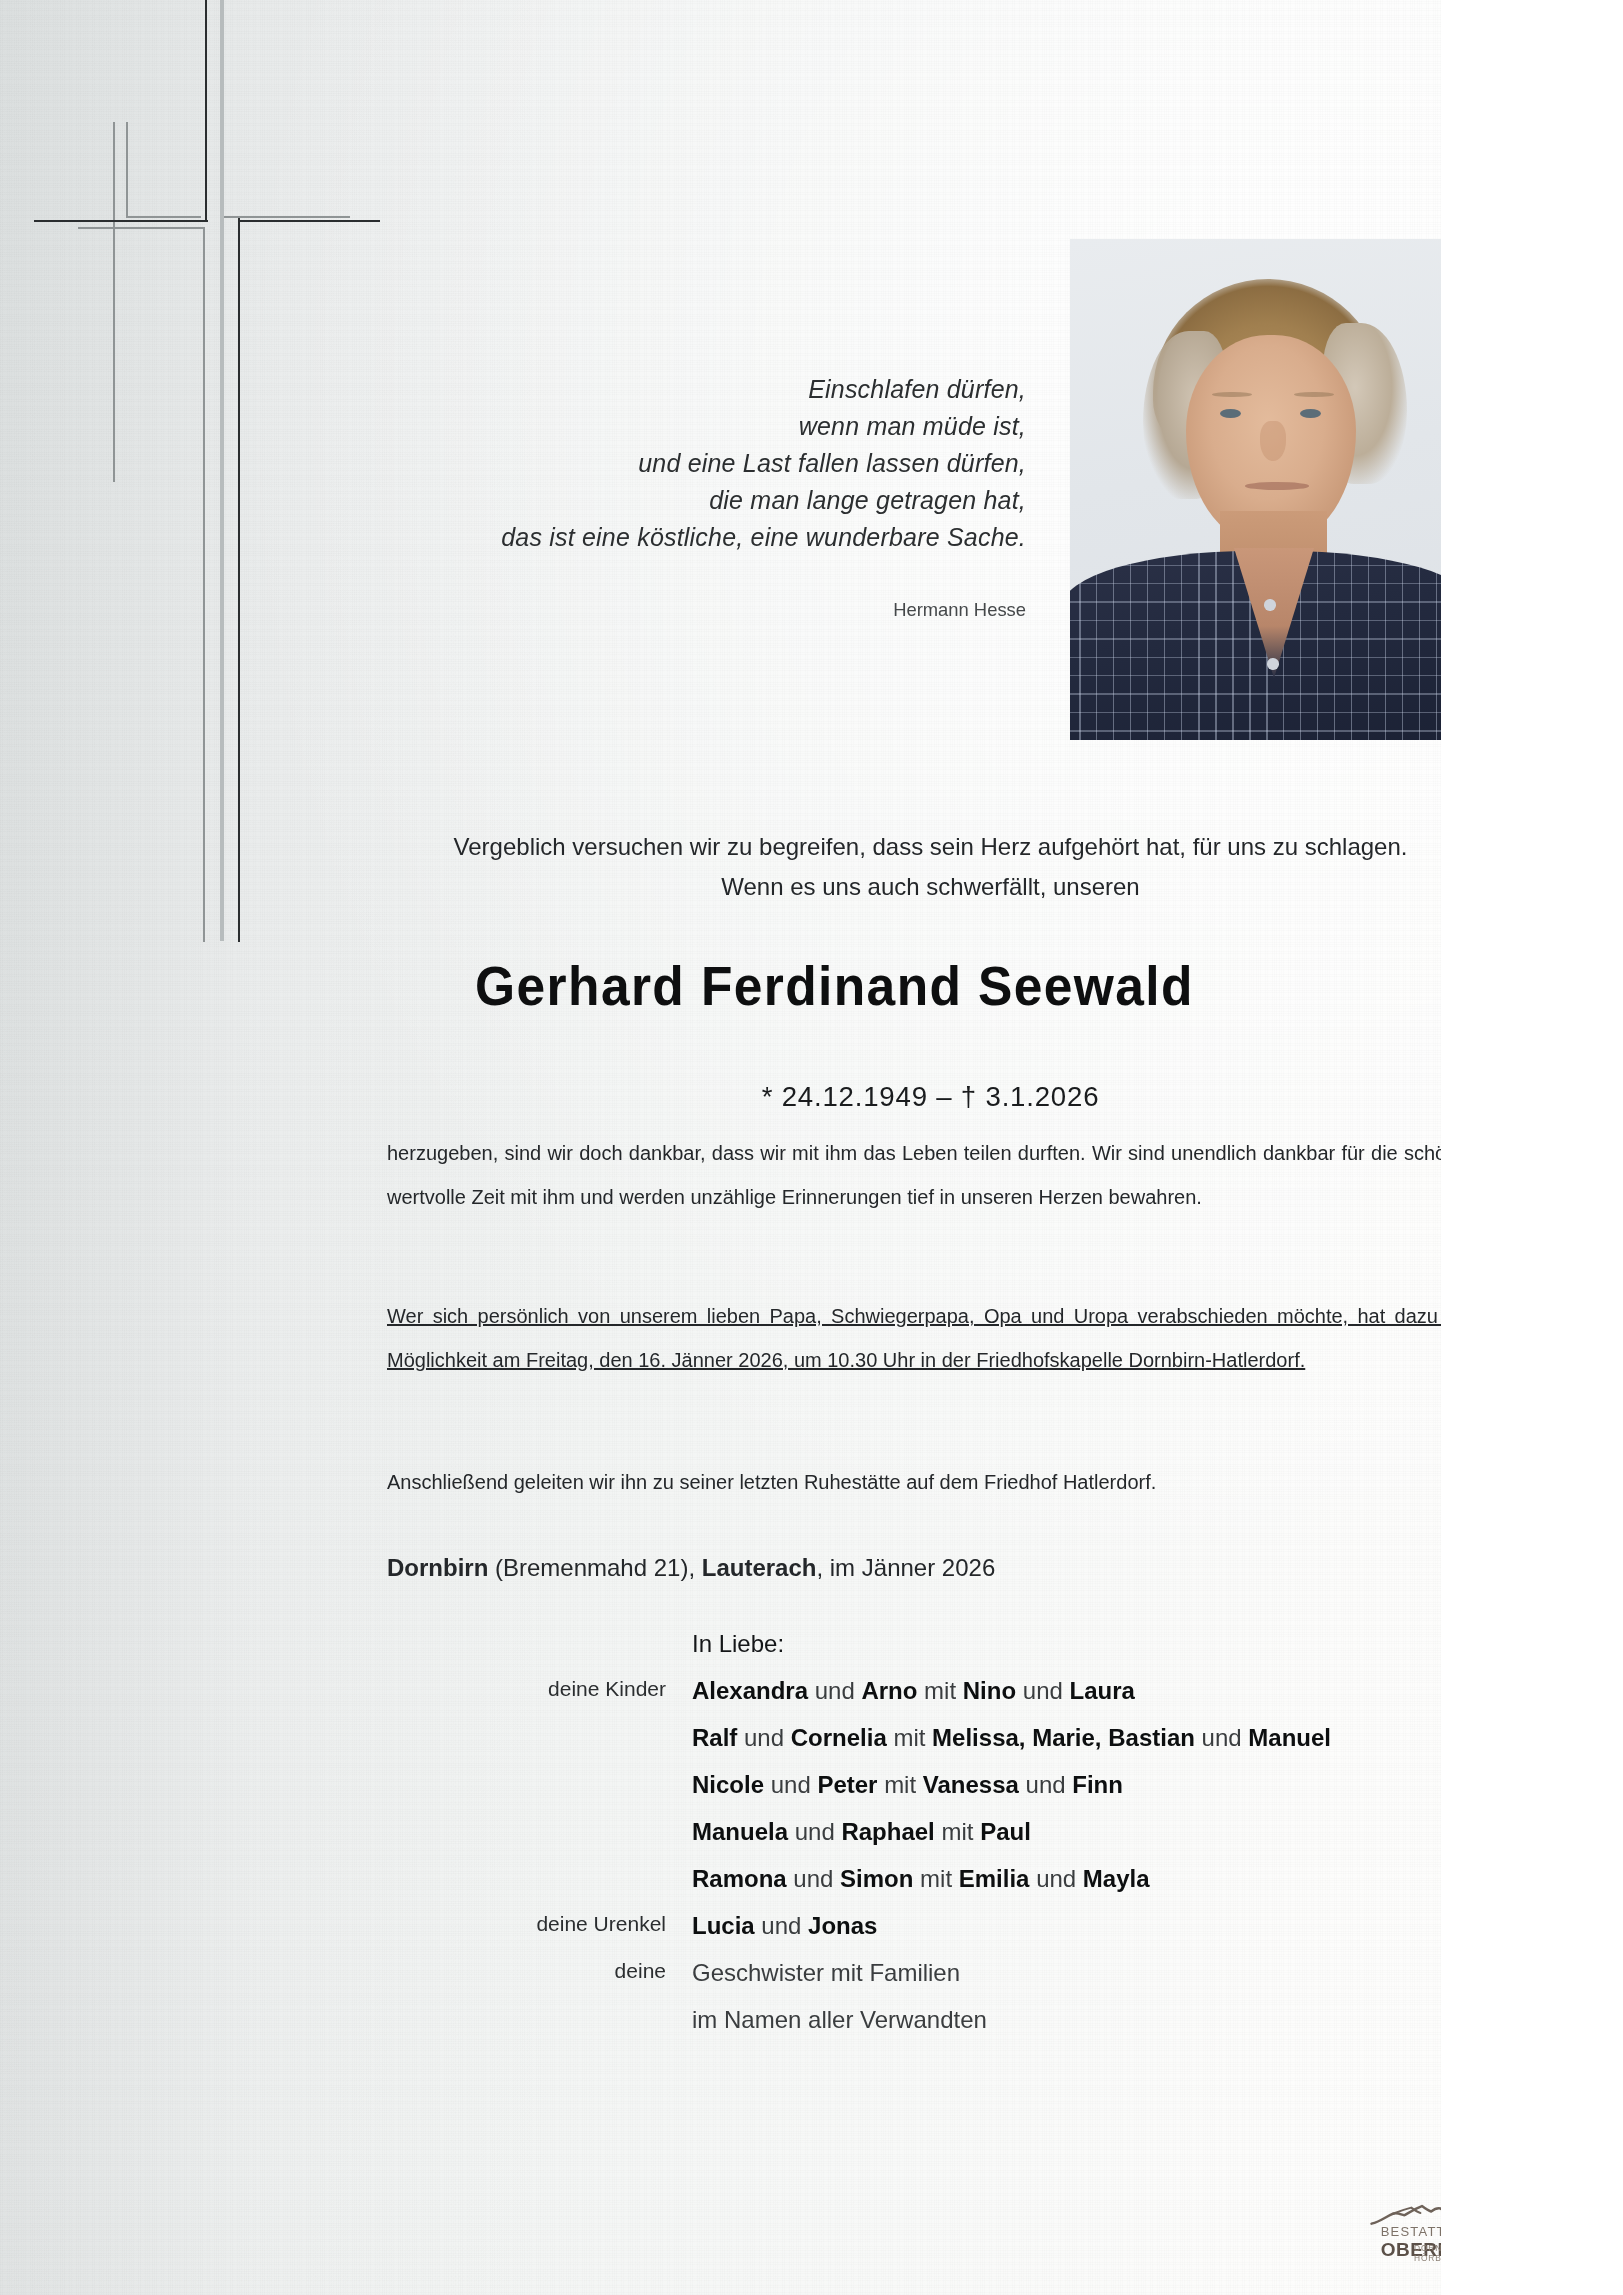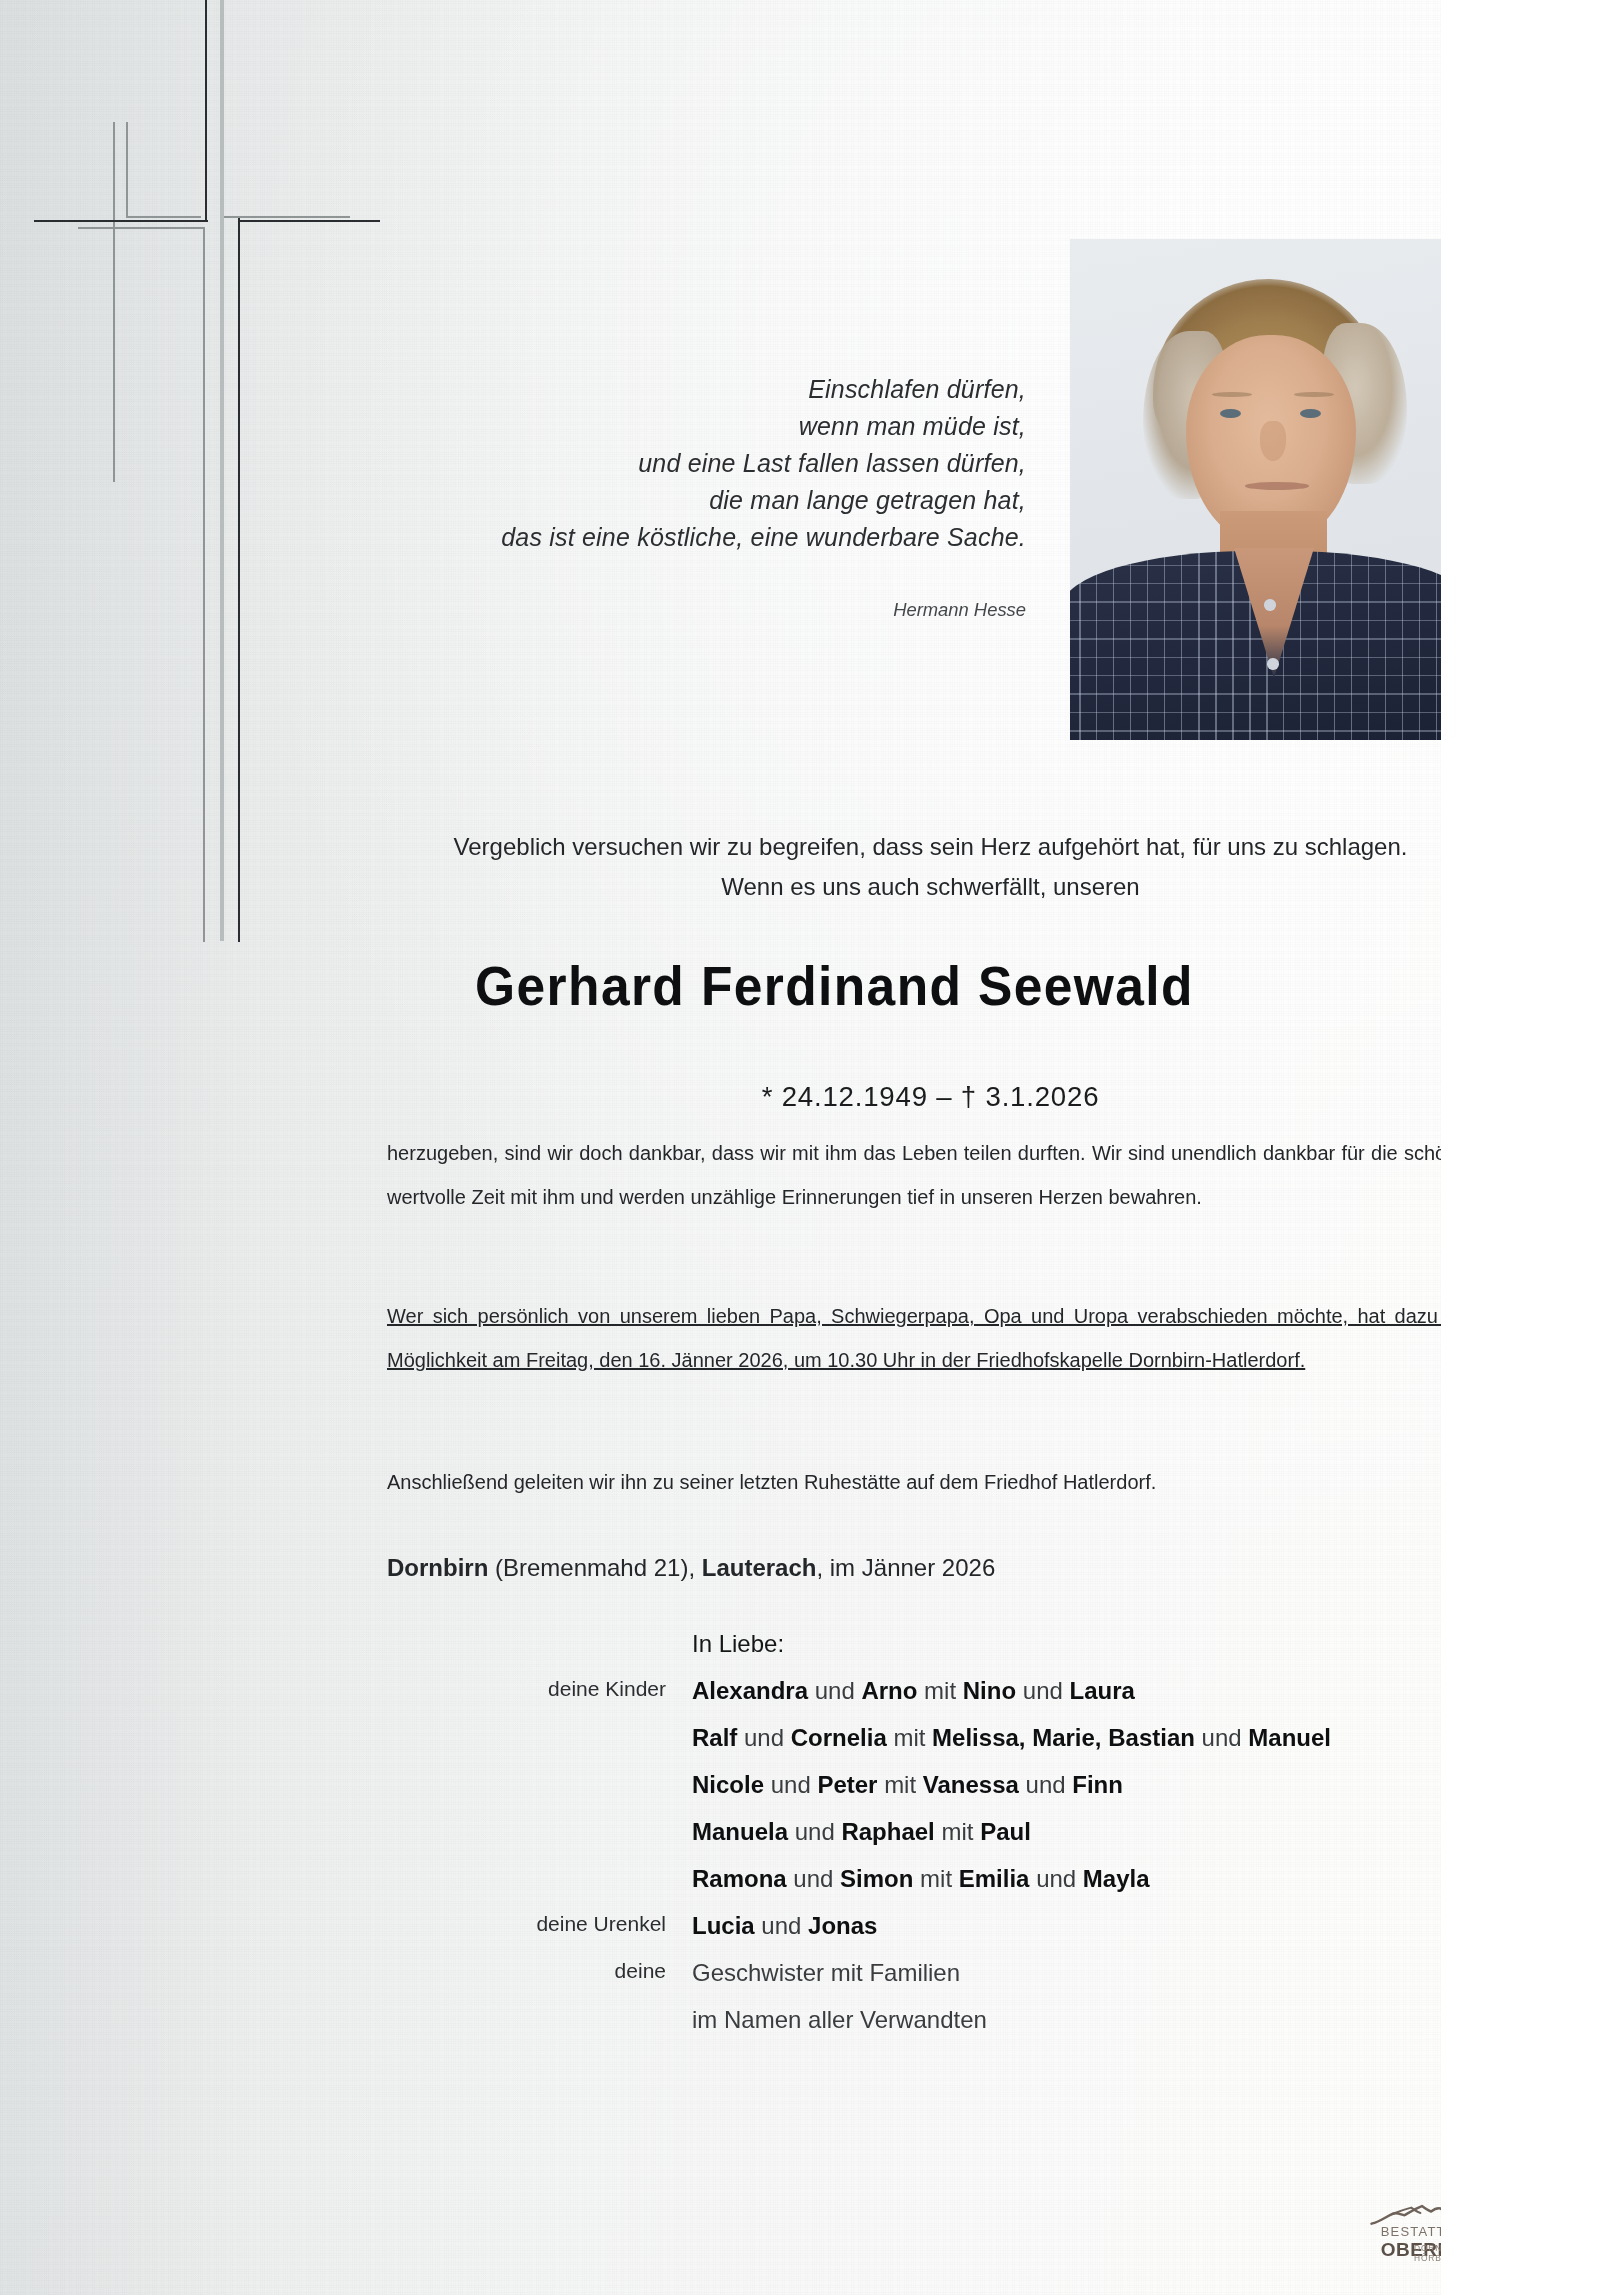--- a/index.html
+++ b/index.html
@@ -100,21 +100,21 @@
     font-family:"Liberation Sans", sans-serif;
     font-style:italic;
     font-size:25px;
     line-height:37px;
     color:#2b2e30;
     letter-spacing:0.2px;
   }
   .quote-author{
     position:absolute;left:429px;top:599px;width:597px;
     text-align:right;
-    font-style:italic;font-size:18.4px;color:#45484a;
+    font-size:18.4px;color:#45484a;
   }
 
   .lead{
     position:absolute;left:387px;top:827px;width:1087px;
     text-align:center;font-size:24px;line-height:40px;color:#24272a;
   }
   .name{
     position:absolute;left:291px;top:953px;width:1087px;
     text-align:center;
     font-size:56px;font-weight:700;color:#0e0f10;

